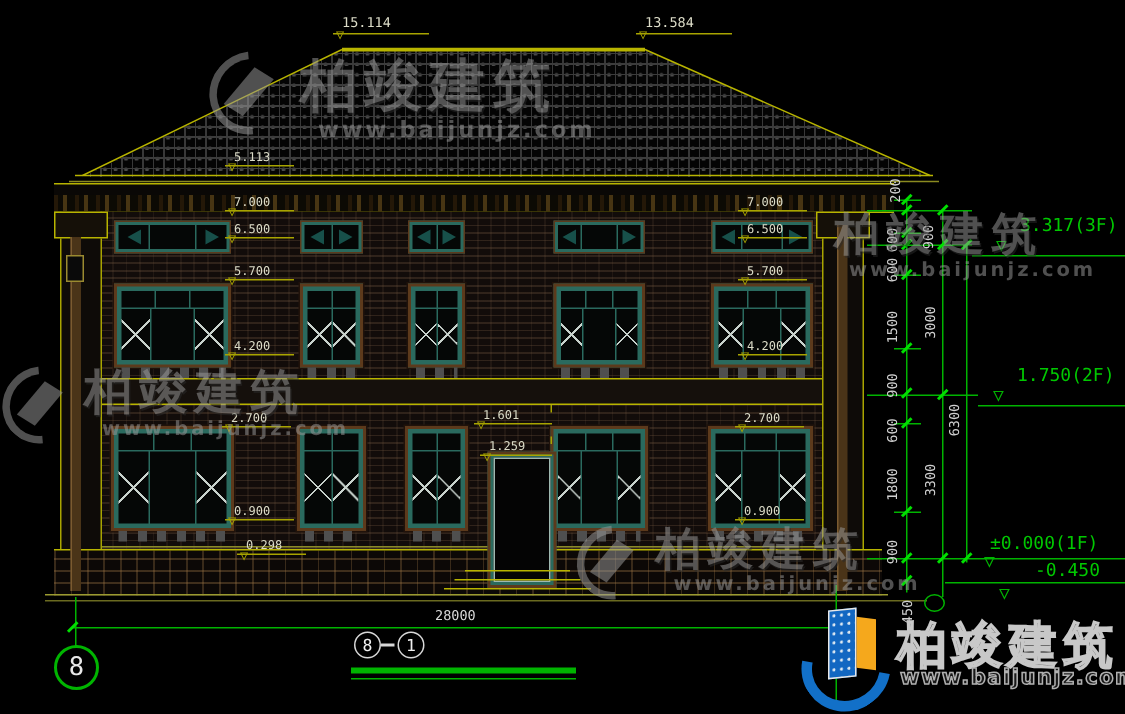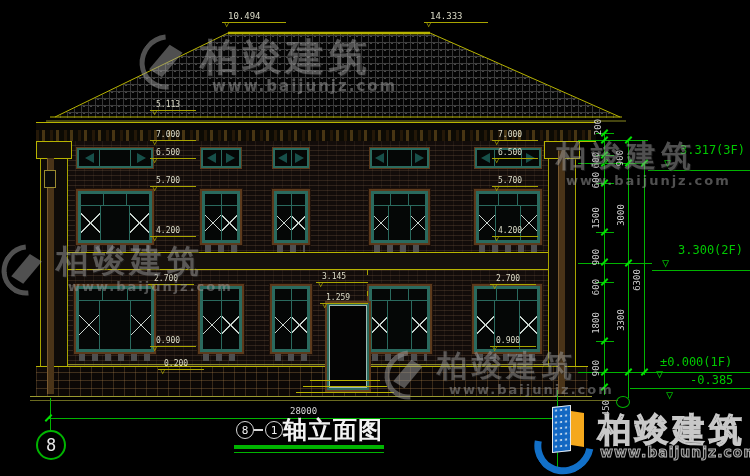--- a/index.html
+++ b/index.html
@@ -296,42 +296,42 @@
     </div>
 
   <div class="door">
       <div class="leaf"></div>
     </div>
   <div class="step" style="left:310px;top:380px;width:70px"></div>
   <div class="step" style="left:303px;top:386px;width:84px"></div>
   <div class="step" style="left:296px;top:392px;width:98px"></div>
 
   <div class="lab big" style="left:222px;top:12px">
-    <span>10.494</span></div>
+    <span>15.114</span></div>
   <div class="lab big" style="left:424px;top:12px">
-    <span>14.333</span></div>
+    <span>13.584</span></div>
 
   <div class="lab" style="left:150px;top:100px"><span>5.113</span></div>
   <div class="lab" style="left:150px;top:130px"><span>7.000</span></div>
   <div class="lab" style="left:150px;top:148px"><span>6.500</span></div>
   <div class="lab" style="left:150px;top:176px"><span>5.700</span></div>
   <div class="lab" style="left:150px;top:226px"><span>4.200</span></div>
   <div class="lab" style="left:148px;top:274px"><span>2.700</span></div>
   <div class="lab" style="left:150px;top:336px"><span>0.900</span></div>
-  <div class="lab" style="left:158px;top:359px"><span>0.200</span></div>
+  <div class="lab" style="left:158px;top:359px"><span>0.298</span></div>
 
   <div class="lab" style="left:492px;top:130px"><span>7.000</span></div>
   <div class="lab" style="left:492px;top:148px"><span>6.500</span></div>
   <div class="lab" style="left:492px;top:176px"><span>5.700</span></div>
   <div class="lab" style="left:492px;top:226px"><span>4.200</span></div>
   <div class="lab" style="left:490px;top:274px"><span>2.700</span></div>
   <div class="lab" style="left:490px;top:336px"><span>0.900</span></div>
 
   <div class="lab" style="left:316px;top:272px;width:52px">
-    <span>3.145</span><i class="etick"></i></div>
+    <span>1.601</span><i class="etick"></i></div>
   <div class="lab" style="left:320px;top:293px;width:48px">
     <span>1.259</span><i class="etick"></i></div>
 
   <div class="gl" style="left:578px;top:140px;width:70px;height:1px"></div>
   <div class="gl" style="left:578px;top:163px;width:70px;height:1px"></div>
   <div class="gl" style="left:578px;top:263px;width:74px;height:1px"></div>
   <div class="gl" style="left:578px;top:372px;width:70px;height:1px"></div>
   <div class="gl" style="left:596px;top:133px;width:18px;height:1px"></div>
   <div class="gl" style="left:596px;top:155px;width:18px;height:1px"></div>
   <div class="gl" style="left:596px;top:183px;width:18px;height:1px"></div>
@@ -373,27 +373,27 @@
   <span class="vd" style="left:596px;top:368px">900</span>
   <span class="vd" style="left:606px;top:408px">450</span>
 
   <span class="vd" style="left:621px;top:215px">3000</span>
   <span class="vd" style="left:621px;top:320px">3300</span>
   <span class="vd" style="left:637px;top:280px">6300</span>
 
   <div class="em" style="left:680px;top:143px">3.317(3F)</div>
   <span class="emtri" style="left:664px;top:156px">▽</span>
   <div class="gl" style="left:648px;top:170px;width:102px;height:1px"></div>
-  <div class="em" style="left:678px;top:243px">3.300(2F)</div>
+  <div class="em" style="left:678px;top:243px">1.750(2F)</div>
   <span class="emtri" style="left:662px;top:256px">▽</span>
   <div class="gl" style="left:652px;top:270px;width:98px;height:1px"></div>
   <div class="em" style="left:660px;top:355px">±0.000(1F)</div>
   <span class="emtri" style="left:656px;top:367px">▽</span>
   <div class="gl" style="left:648px;top:372px;width:102px;height:1px"></div>
-  <div class="em" style="left:690px;top:373px">-0.385</div>
+  <div class="em" style="left:690px;top:373px">-0.450</div>
   <div class="gl" style="left:658px;top:388px;width:92px;height:1px"></div>
   <span class="emtri" style="left:666px;top:388px">▽</span>
   <div class="gcirc"></div>
 
   <div class="gl" style="left:50px;top:398px;width:1px;height:33px"></div>
   <div class="gl" style="left:557px;top:390px;width:1px;height:80px"></div>
   <div class="gl" style="left:48px;top:418px;width:510px;height:1px"></div>
   <div class="tk" style="left:44px;top:417px"></div>
     <div class="tk" style="left:552px;top:417px"></div>
   <div class="dimtxt" style="left:290px;top:406px">28000</div>
@@ -402,21 +402,20 @@
     <span>8</span>
     </div>
 
   <div class="tcirc" style="left:236px;top:421px">
     <span>8</span>
     </div>
   <div class="tdash"></div>
   <div class="tcirc" style="left:265px;top:421px">
     <span>1</span>
     </div>
-  <div class="ttitle">轴立面图</div>
   <div class="gl" style="left:234px;top:445px;width:150px;height:4px"></div>
   <div class="gl" style="left:234px;top:452px;width:150px;height:1px"></div>
 
   <div class="wm" style="left:142px;top:32px">
     <span class="wmico" style="left:-2px;top:2px;width:44px;height:46px">
         <b></b>
       </span>
     <div class="cn" style="margin-left:58px;font-size:38px">柏竣建筑</div>
     <div class="en" style="margin-left:70px;font-size:15px;margin-top:-6px">www.baijunjz.com</div>
     </div>

